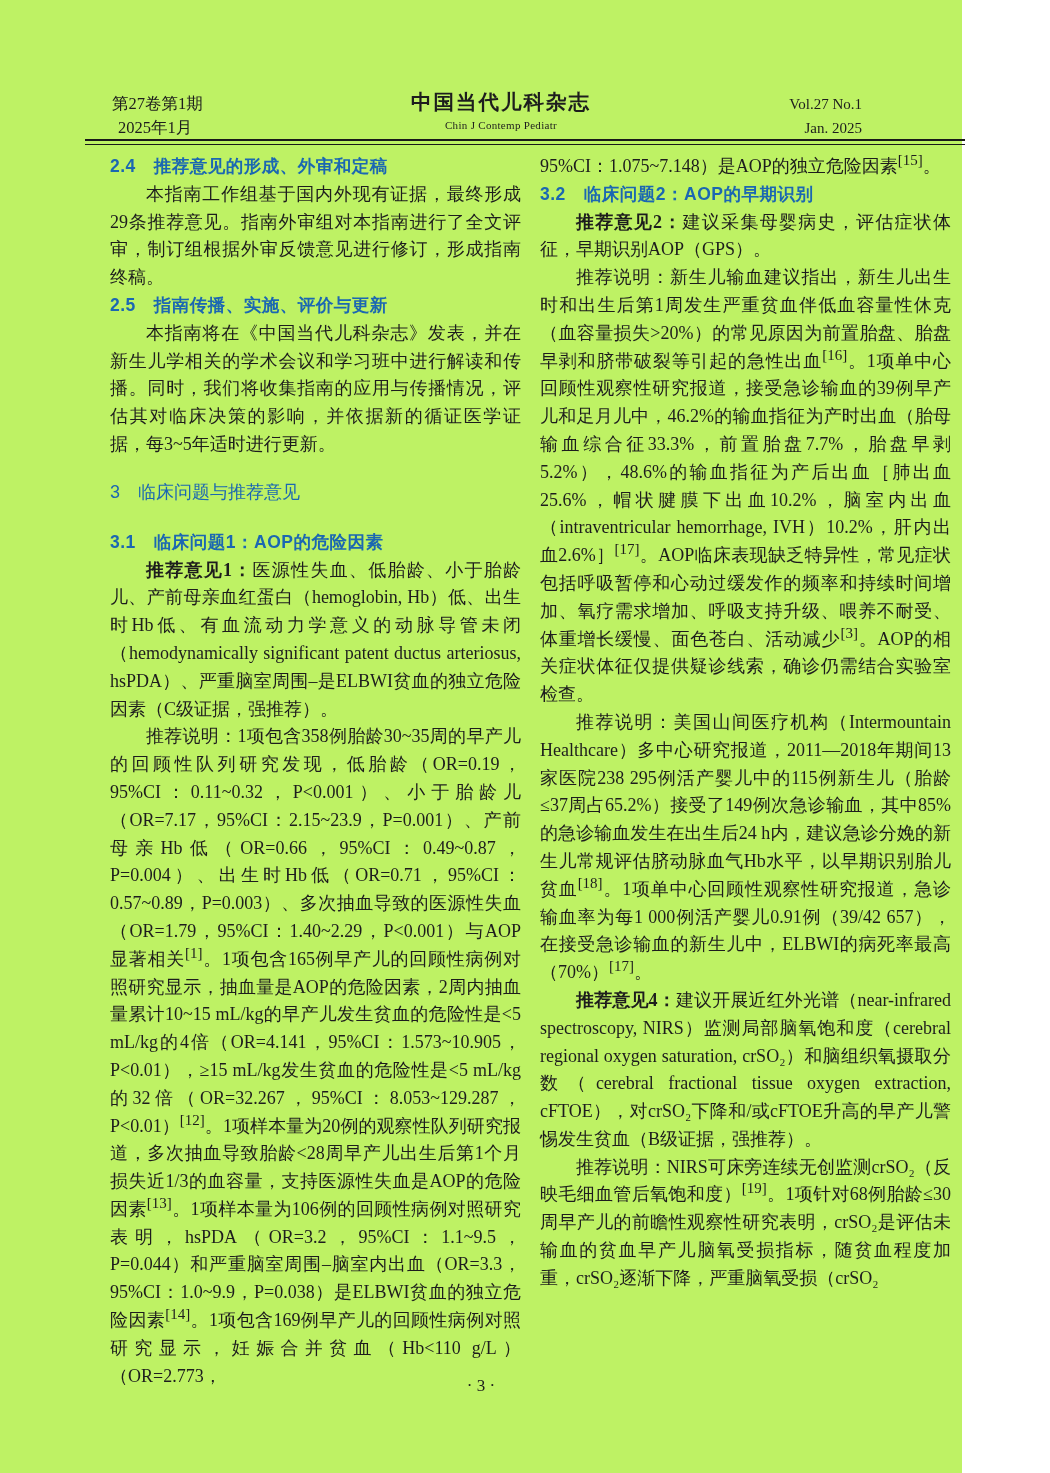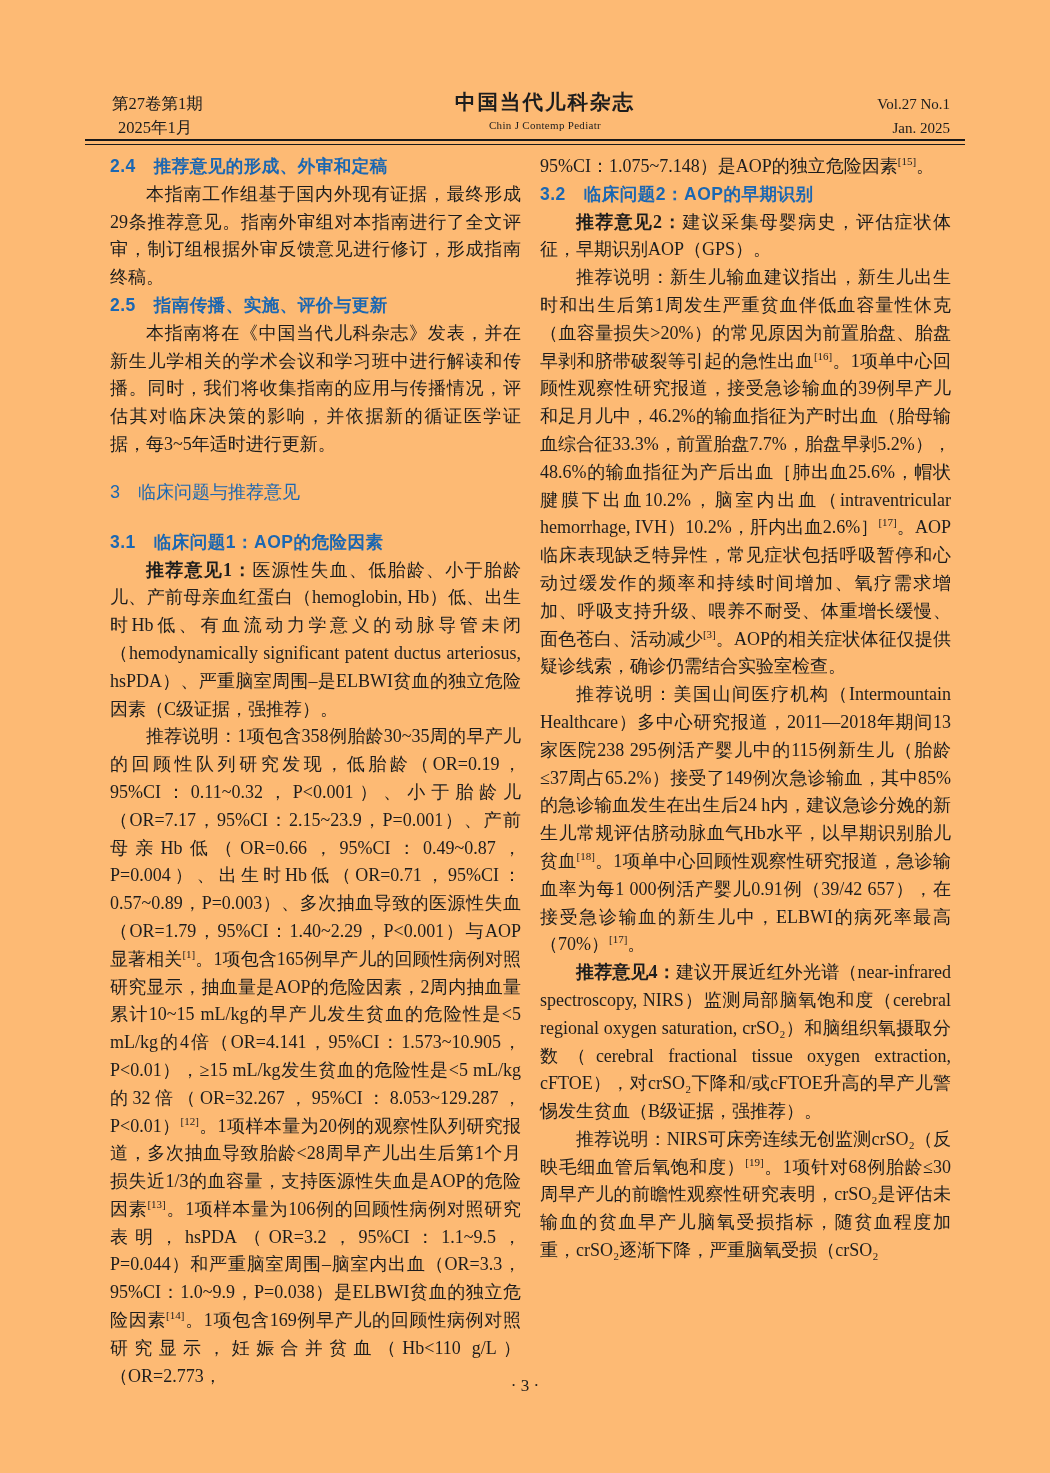--- a/index.html
+++ b/index.html
@@ -3,42 +3,42 @@
 <meta charset="utf-8">
 <style>
   html,body{margin:0;padding:0;}
   body{
     width:1050px;height:1473px;
     background:#ffffff;
     font-family:"Liberation Serif","DejaVu Serif",serif;
     color:#1d1d1d;
     overflow:hidden;
   }
-  .page{position:relative;width:1050px;height:1473px;background:#fdba74;}
+  .page{position:relative;width:962px;height:1473px;background:#bef264;}
 
   
   .hdr-left{position:absolute;left:112px;top:92px;font-size:16.5px;line-height:24px;}
   .hdr-left .l2{padding-left:6px;}
   .hdr-center{position:absolute;left:0;right:0;top:88px;text-align:center;padding-left:40px;}
   .hdr-center .jzh{font-size:20.5px;font-weight:600;letter-spacing:2px;}
   .hdr-center .jen{font-size:11px;margin-top:3px;letter-spacing:0.3px;}
   .hdr-right{position:absolute;right:100px;top:92px;text-align:right;font-size:15px;line-height:24px;}
   .rule{position:absolute;left:85px;width:880px;top:139px;height:3px;
         border-top:2px solid #1a1a1a;border-bottom:1px solid #1a1a1a;}
 
   
   .col{position:absolute;top:153px;width:411px;font-size:18px;line-height:27.8px;
        text-align:justify;color:#1d1d1d;}
   #col-left{left:110px;}
   #col-right{left:540px;}
 
   p.para{margin:0;text-indent:2em;}
   p.para.noindent{text-indent:0;}
   b.lead{font-weight:bold;}
-  sup.ref{font-size:11px;line-height:0;vertical-align:super;letter-spacing:0;}
+  sup.ref{font-size:15px;line-height:0;vertical-align:super;letter-spacing:0;}
 
   .sec-h2{font-family:"Liberation Sans","DejaVu Sans",sans-serif;font-weight:bold;
           color:var(--heading-blue,#1b67b2);font-size:17.5px;line-height:27.8px;letter-spacing:0.5px;}
   .sec-h1{font-family:"Liberation Sans","DejaVu Sans",sans-serif;font-weight:normal;
           color:var(--heading-blue,#1b67b2);font-size:18px;line-height:30px;margin:18px 0 22px;}
 
   
   .footer{position:absolute;left:0;right:0;top:1376px;text-align:center;
           font-size:17px;color:#1d1d1d;}
 </style>

